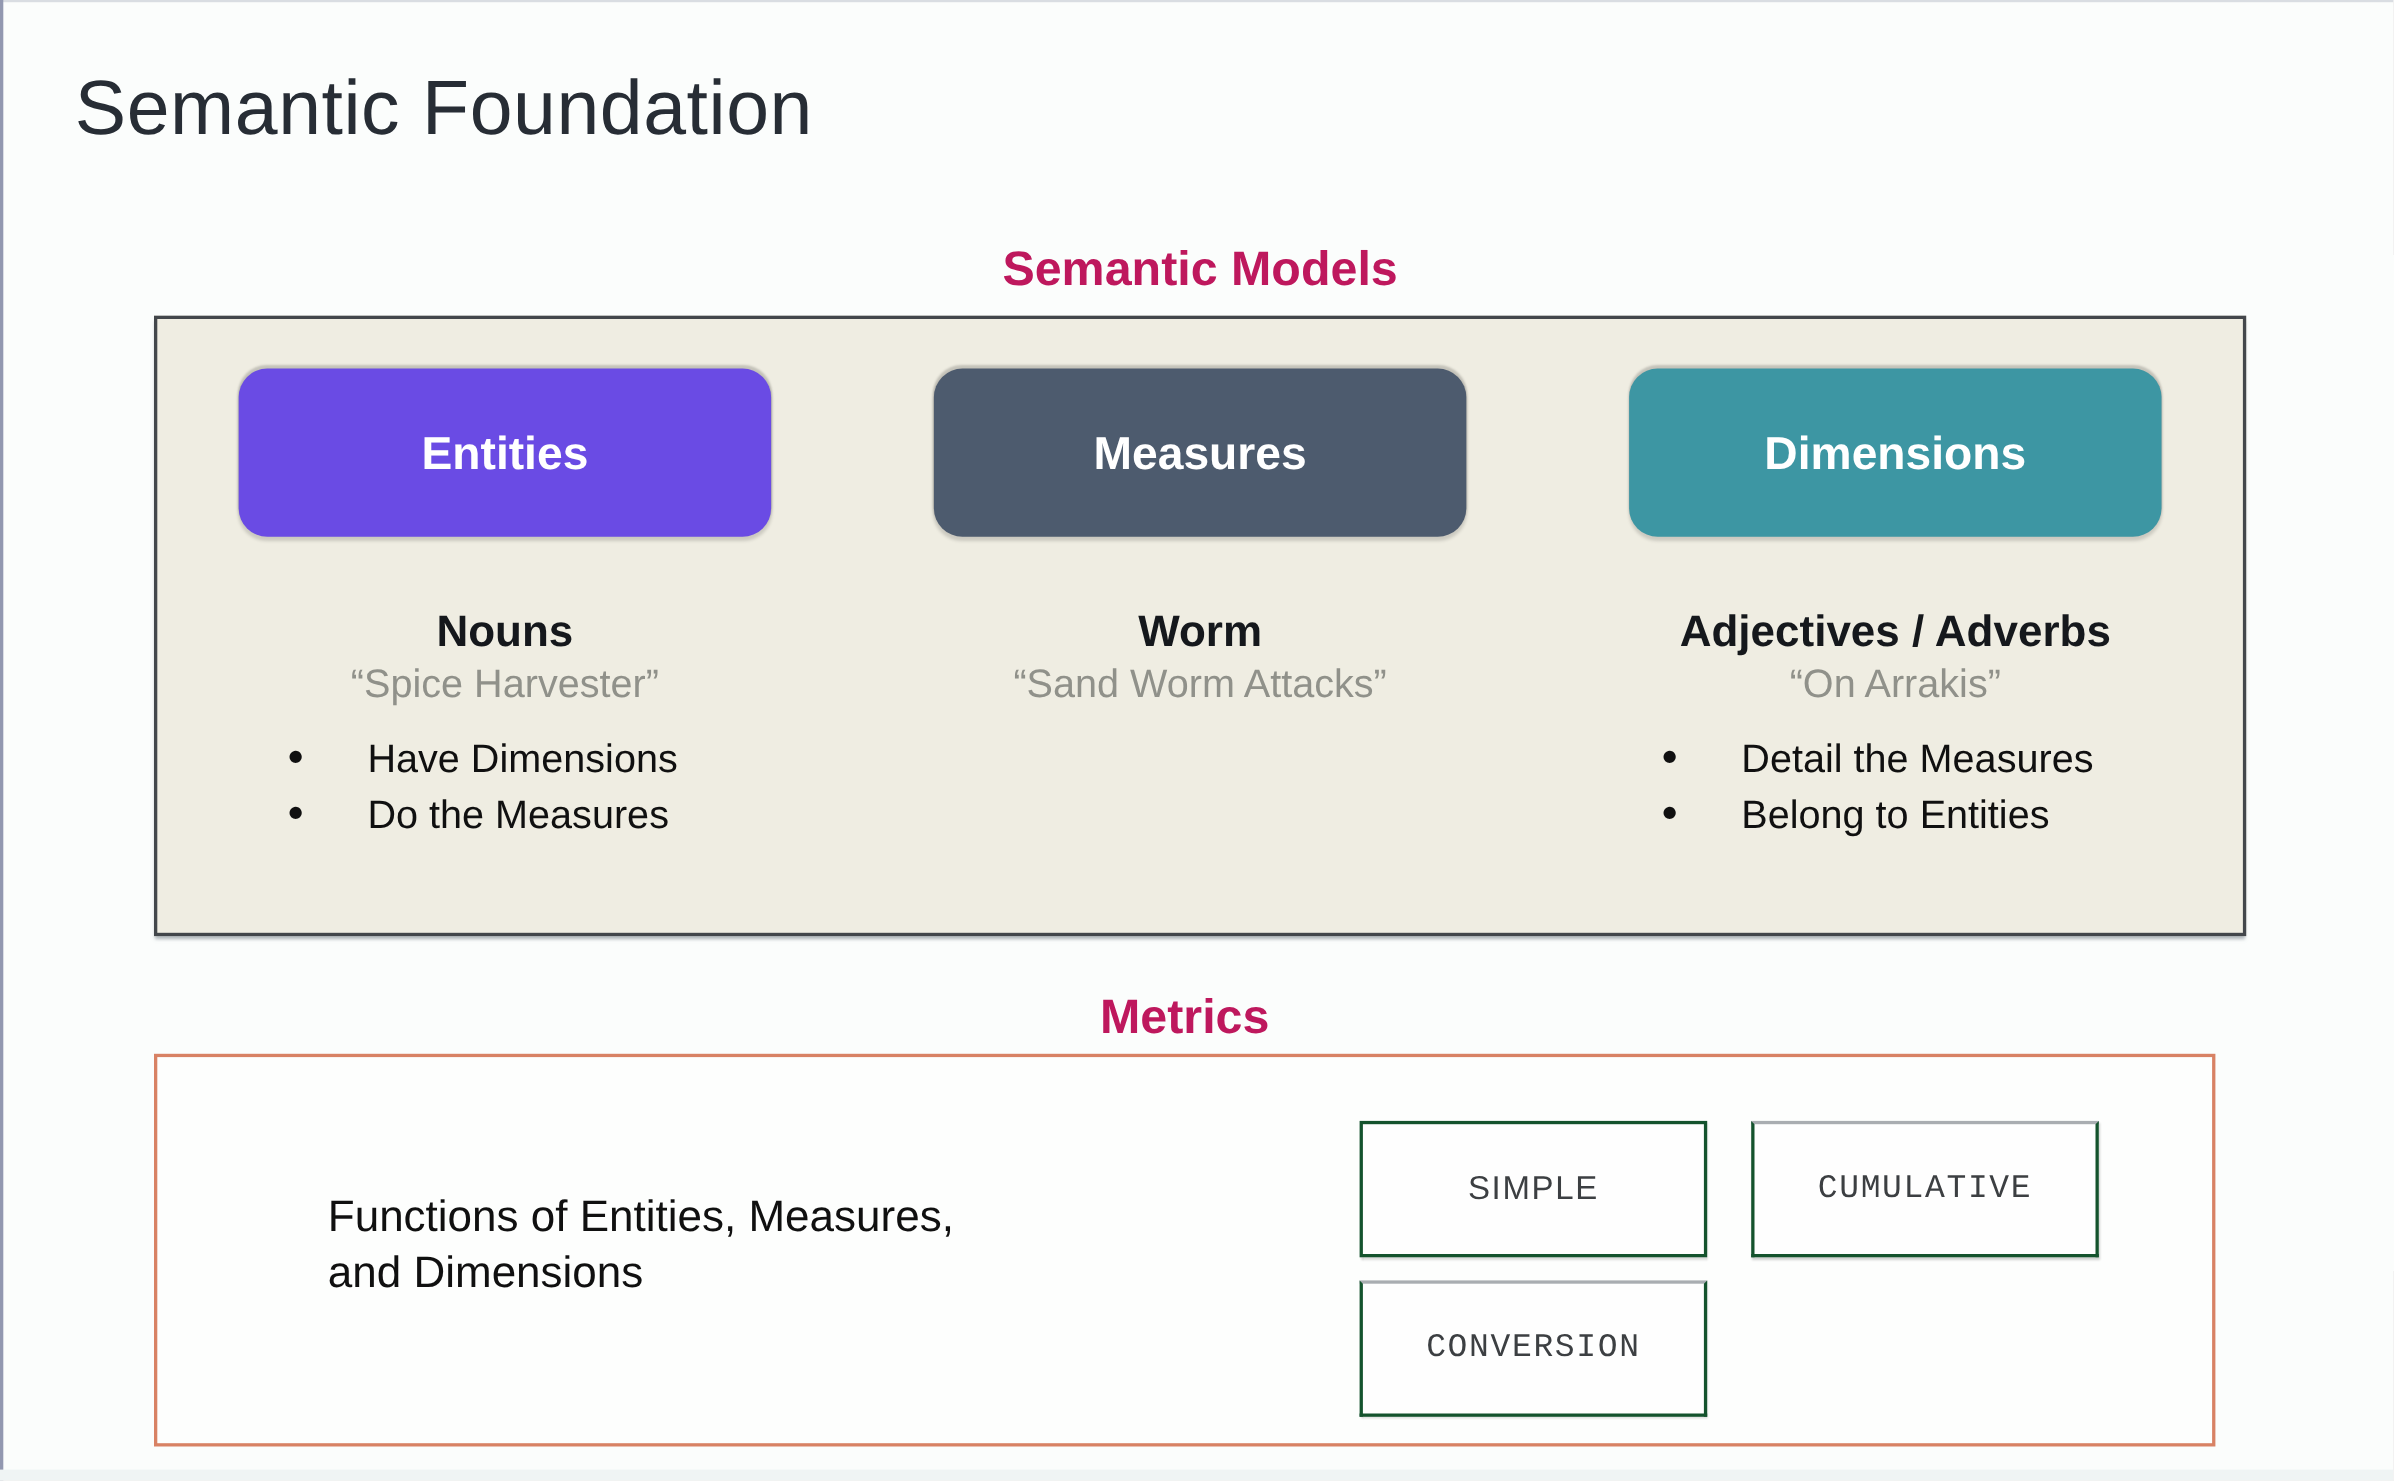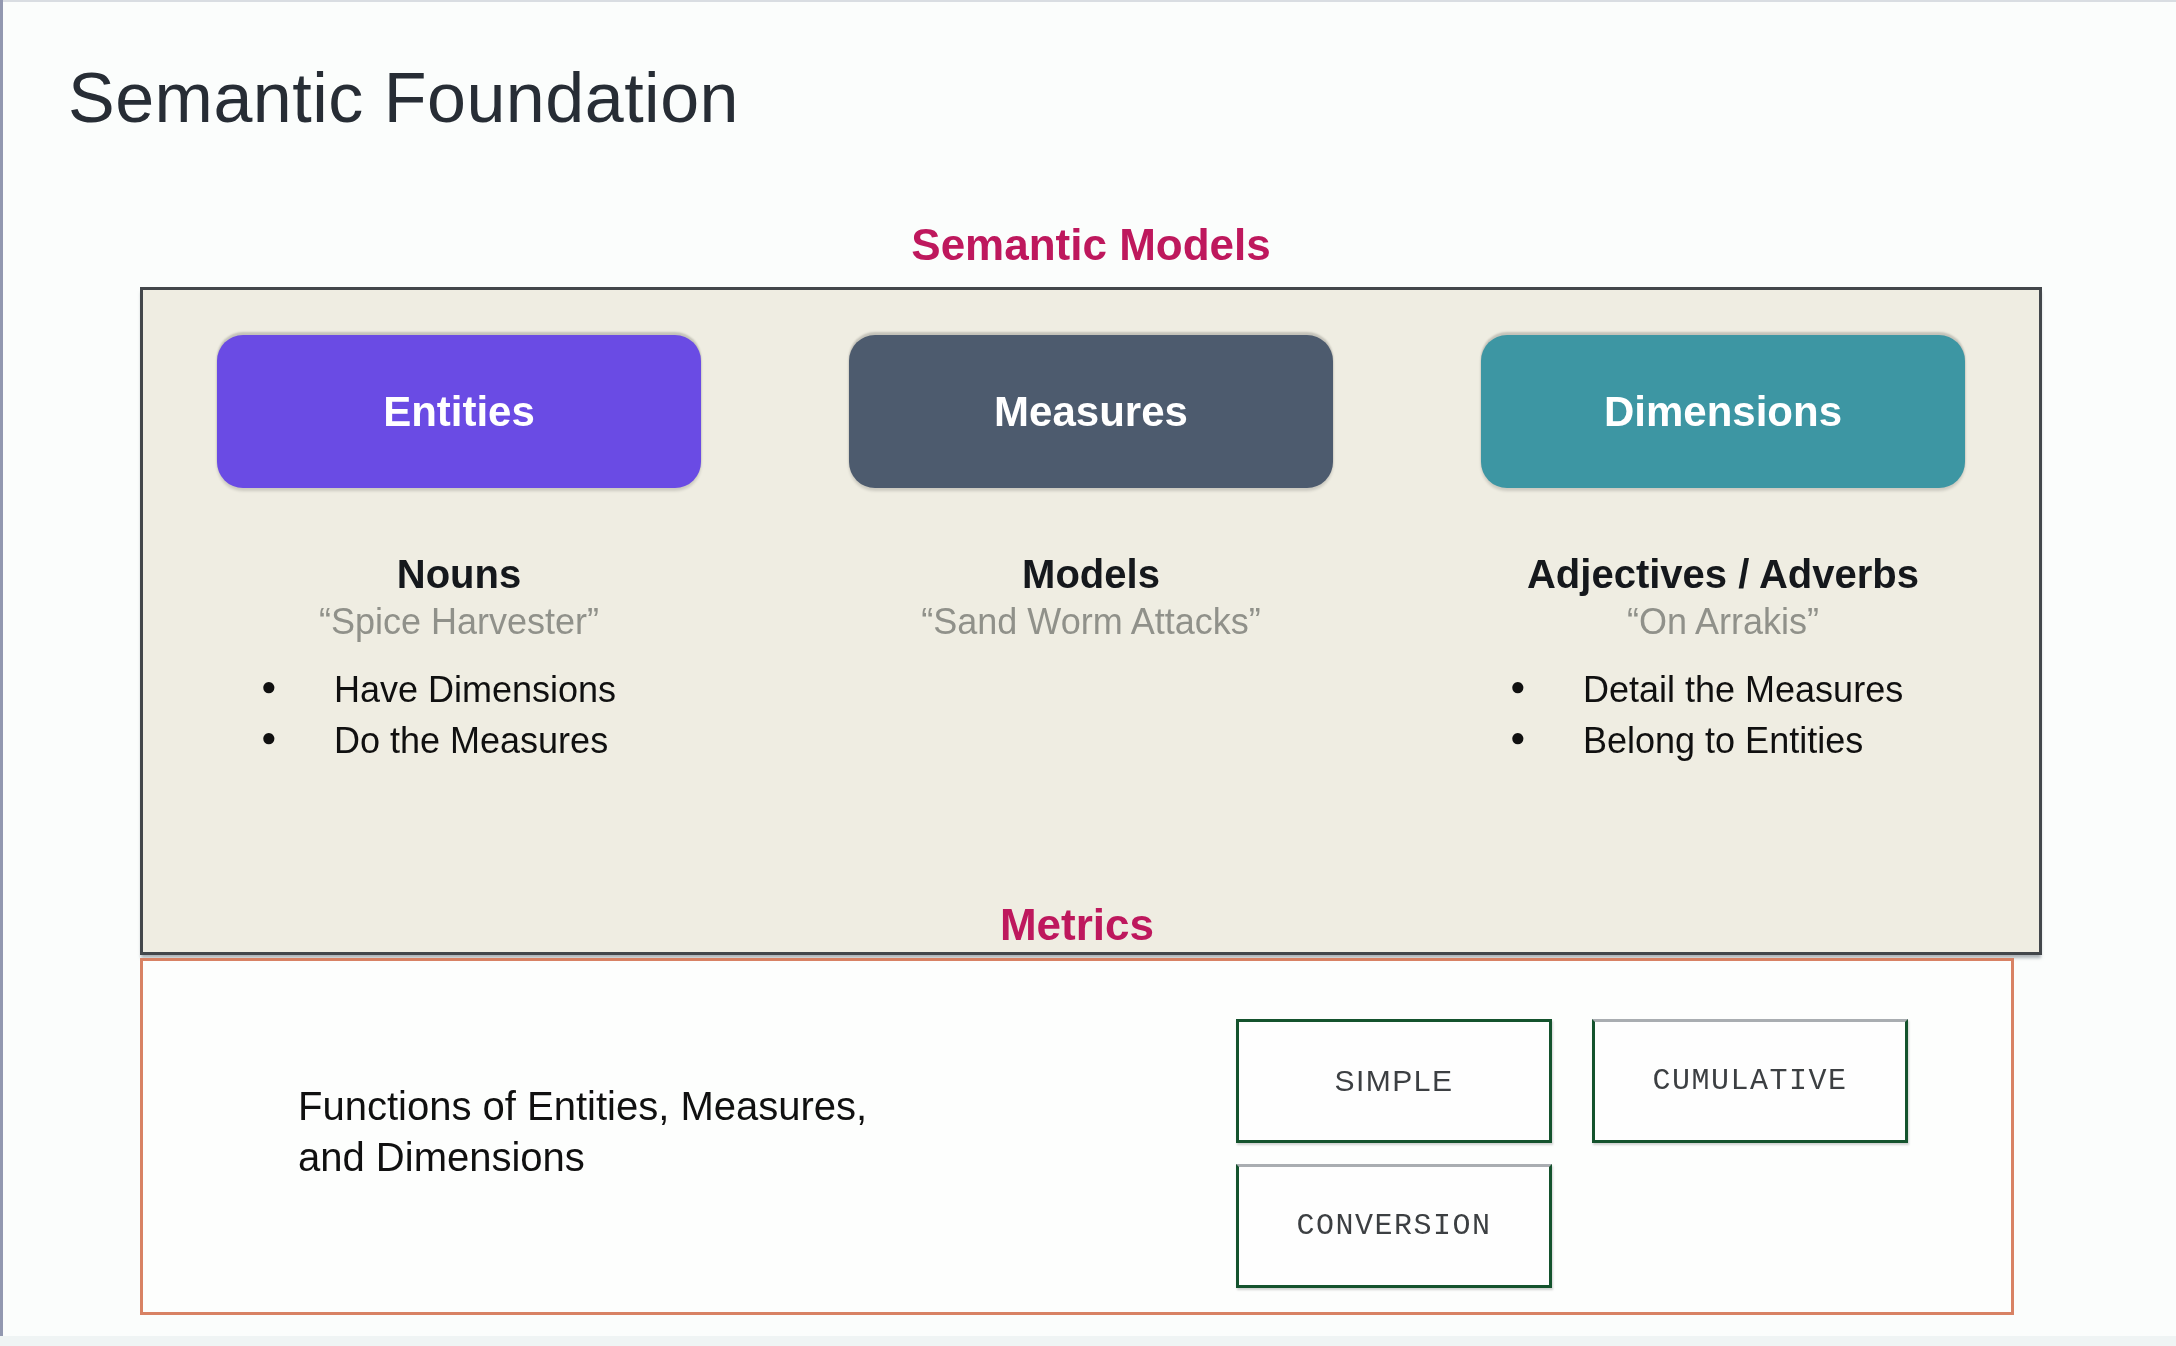--- a/index.html
+++ b/index.html
@@ -31,21 +31,21 @@
   }
   .section-heading {
     position: absolute; text-align: center;
     font-size: 44px; font-weight: 700; color: #be185d;
   }
   #models-heading { left: 140px; width: 1902px; top: 220px; }
   #metrics-heading { left: 140px; width: 1874px; top: 900px; }
 
   .models-panel {
     position: absolute; left: 140px; top: 287px;
-    width: 1902px; height: 668px;
+    width: 1902px; height: 564px;
     background: #efede2;
     border: 3px solid #43474b;
     box-shadow: 0 4px 3px -1px rgba(110,120,130,0.55);
     box-sizing: border-box;
     display: flex;
     padding-top: 45px;
   }
   .model-col {
     flex: 1 1 0;
     display: flex; flex-direction: column; align-items: center;
@@ -136,21 +136,21 @@
       <div class="role">Nouns</div>
       <div class="quote">“Spice Harvester”</div>
       <ul class="bullets bullets-col1">
         <li>Have Dimensions</li>
         <li>Do the Measures</li>
       </ul>
     </div>
 
     <div class="model-col">
       <div class="pill pill-measures">Measures</div>
-      <div class="role">Models</div>
+      <div class="role">Worm</div>
       <div class="quote">“Sand Worm Attacks”</div>
     </div>
 
     <div class="model-col">
       <div class="pill pill-dimensions">Dimensions</div>
       <div class="role">Adjectives / Adverbs</div>
       <div class="quote">“On Arrakis”</div>
       <ul class="bullets bullets-col3">
         <li>Detail the Measures</li>
         <li>Belong to Entities</li>

